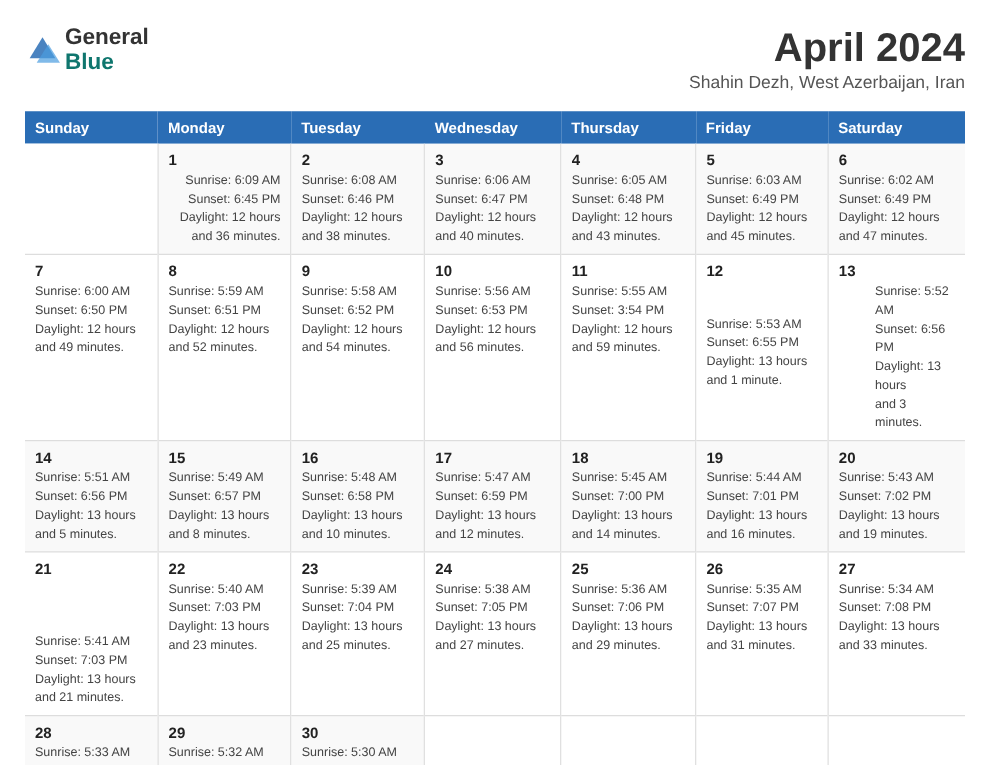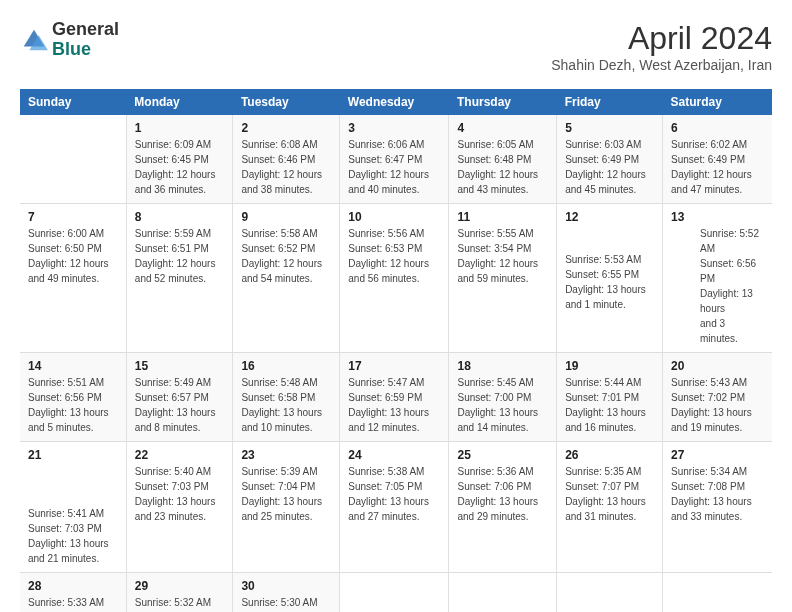--- a/index.html
+++ b/index.html
@@ -30,21 +30,21 @@
     .logo-blue { color: #0f766e; }
     .logo-icon {
       width: 28px;
       height: 28px;
     }
     .title-block {
       text-align: right;
     }
     .month-title {
       font-size: 32px;
-      font-weight: normal;
+      font-weight: bold;
       color: #333;
     }
     .location {
       font-size: 14px;
       color: #555;
     }
     table {
       width: 100%;
       border-collapse: collapse;
       font-size: 11px;
@@ -118,21 +118,21 @@
         <th>Thursday</th>
         <th>Friday</th>
         <th>Saturday</th>
       </tr>
   </thead>
   <tbody id="calendar-body">
   <tr>
         <td class="empty"></td>
         <td>
           <span class="day-num">1</span>
-          <div class="day-info" style="white-space: pre-line;">Sunrise: 6:09 AM
+          <div class="day-info" style="white-space: pre-line; text-align: right;">Sunrise: 6:09 AM
 Sunset: 6:45 PM
 Daylight: 12 hours
 and 36 minutes.</div>
         </td>
         <td>
           <span class="day-num">2</span>
           <div class="day-info" style="white-space: pre-line;">Sunrise: 6:08 AM
 Sunset: 6:46 PM
 Daylight: 12 hours
 and 38 minutes.</div>

